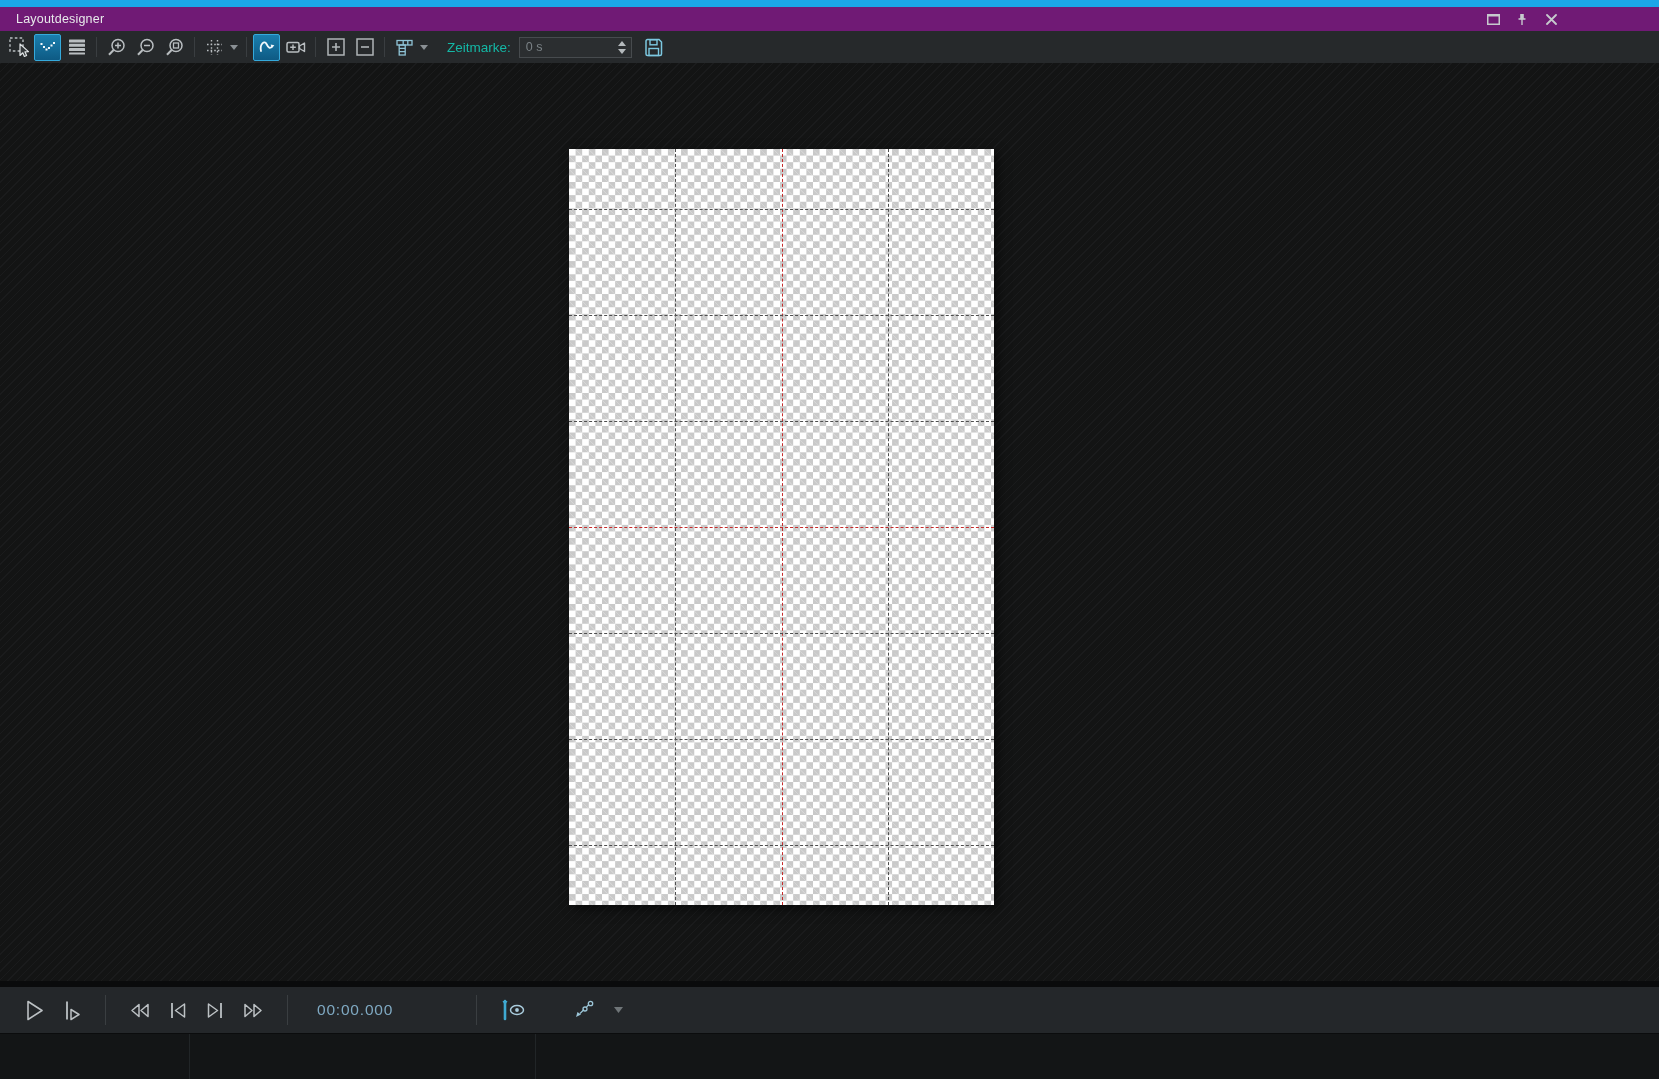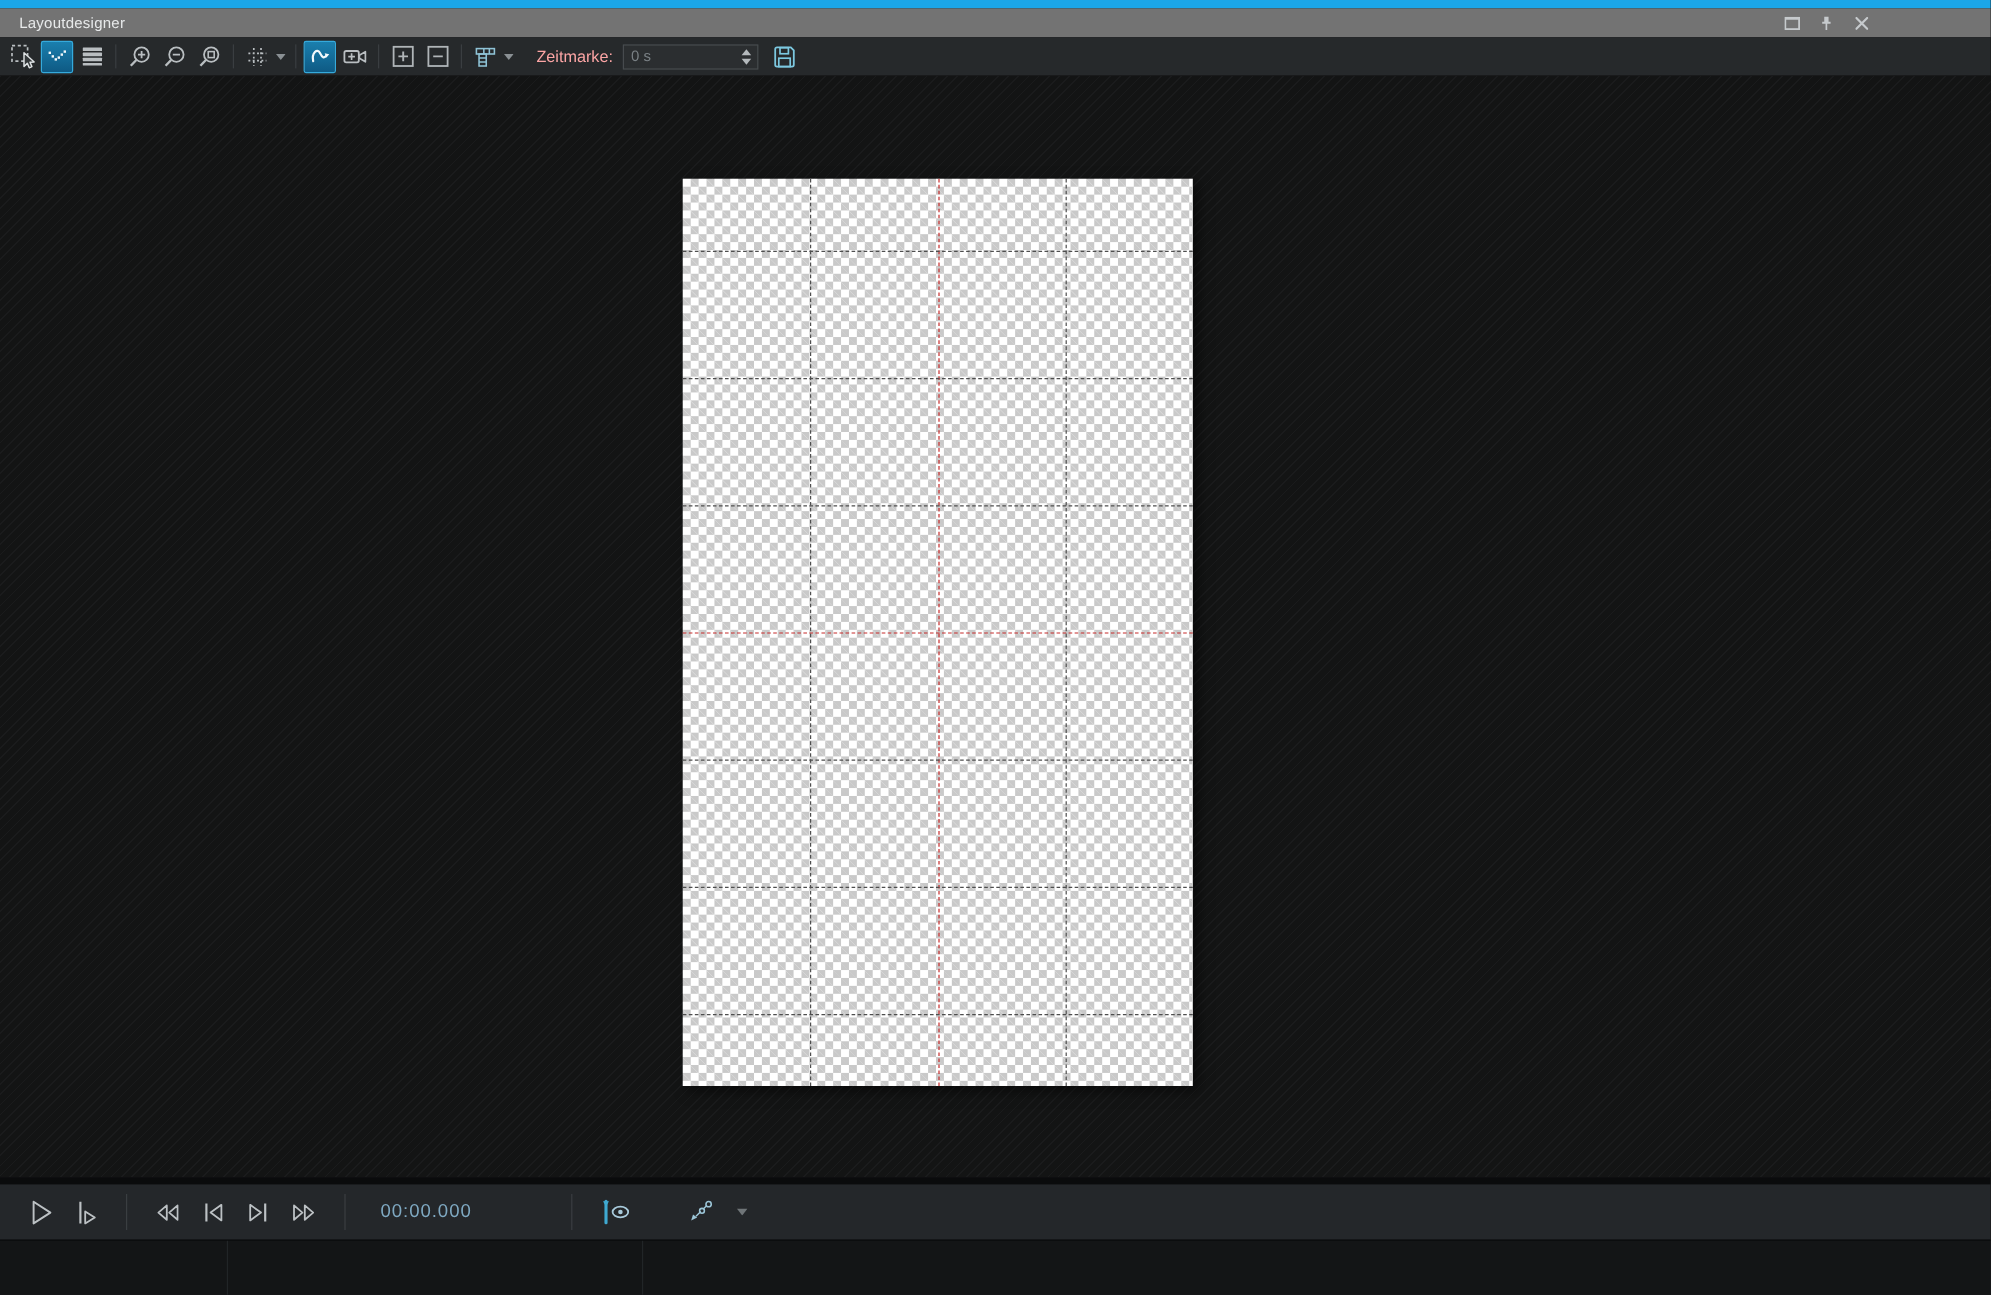--- a/index.html
+++ b/index.html
@@ -9,42 +9,42 @@
     -webkit-font-smoothing:antialiased;
   }
   .window{position:absolute;inset:0;}
 
   
   .accent{position:absolute;left:0;top:0;width:100%;height:7px;background:#1ba6e8;}
 
   
   .titlebar{
     position:absolute;left:0;top:7px;width:100%;height:24px;
-    background:#737373;display:flex;align-items:center;
+    background:#701a75;display:flex;align-items:center;
   }
   .titlebar .title{color:#e8eaeb;font-size:12.5px;margin-left:16px;letter-spacing:.2px;}
   .win-controls{position:absolute;right:100px;top:0;height:24px;display:flex;align-items:center;gap:13px;}
   .win-btn{width:16px;height:16px;background:none;border:none;padding:0;display:flex;align-items:center;justify-content:center;cursor:pointer;}
 
   
   .toolbar{
     position:absolute;left:0;top:31px;width:100%;height:32px;
     background:#26292b;display:flex;align-items:center;
   }
   .tb-btn{
     width:27px;height:27px;margin:0 1px;background:none;border:1px solid transparent;
     border-radius:2px;display:flex;align-items:center;justify-content:center;padding:0;cursor:pointer;flex:none;
   }
   .tb-btn.active{
     border:1px solid #35aadc;
     background:linear-gradient(180deg,#1a7fae 0%,#0e5a84 100%);
   }
   .tb-sep{width:1px;height:20px;background:#3a3e41;margin:0 5px;flex:none;}
   .caret{width:10px;height:27px;display:flex;align-items:center;justify-content:center;margin-right:2px;flex:none;cursor:pointer;background:none;border:none;padding:0;}
-  .tb-label{color:#fca5a5;font-size:13.5px;margin:0 8px 0 16px;flex:none;}
+  .tb-label{color:#14b8a6;font-size:13.5px;margin:0 8px 0 16px;flex:none;}
   .tb-input-wrap{
     position:relative;width:113px;height:21px;flex:none;
     background:#2b2e30;border:1px solid #474b4e;box-sizing:border-box;
   }
   .tb-input-wrap input{
     position:absolute;left:0;top:0;width:92px;height:100%;background:transparent;border:none;outline:none;
     color:#7a8185;font-size:12.5px;padding:0 0 15px 6px;font-family:"Liberation Sans",sans-serif;
   }
   .spinner{position:absolute;right:3px;top:0;height:100%;width:12px;display:flex;flex-direction:column;align-items:center;justify-content:center;gap:3px;}
   .spin-btn{width:0;height:0;border-left:4.5px solid transparent;border-right:4.5px solid transparent;cursor:pointer;}

